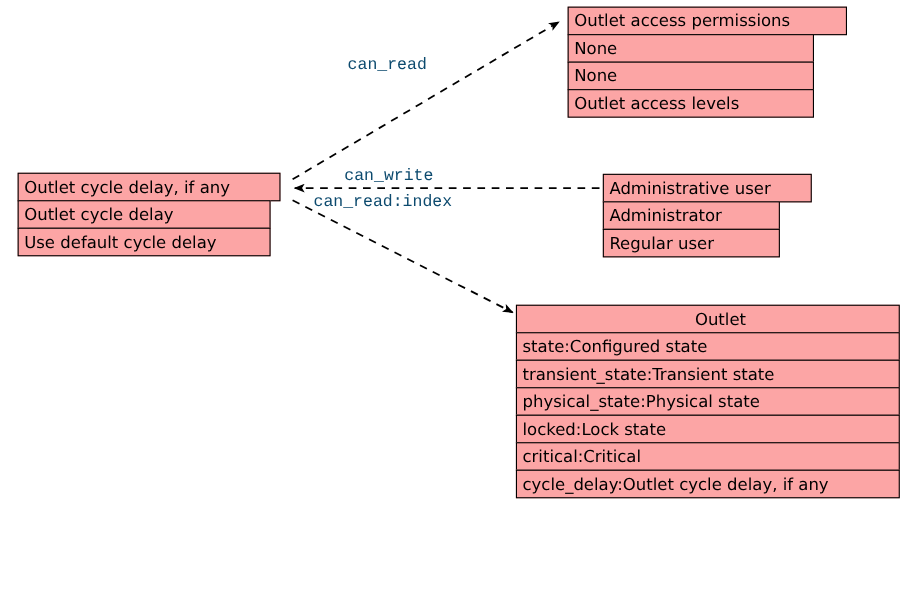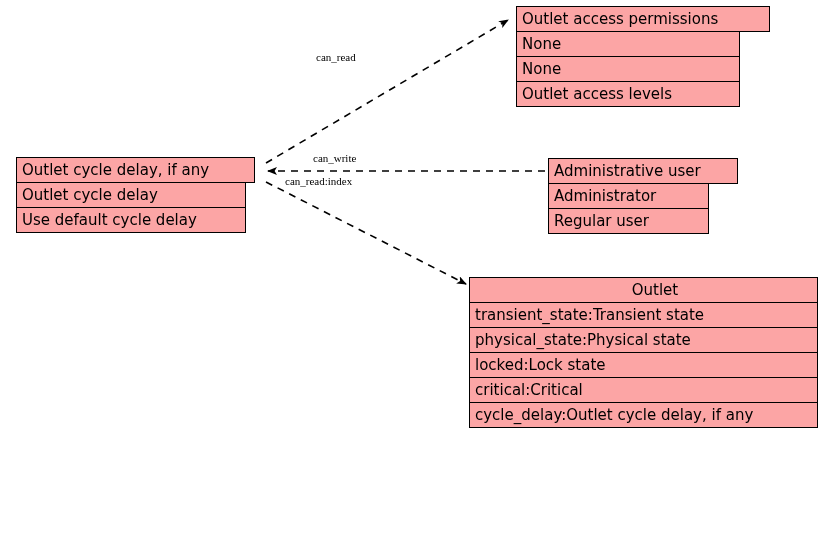--- a/index.html
+++ b/index.html
@@ -44,23 +44,23 @@
   #edges {
     position: absolute;
     left: 0;
     top: 0;
     width: 833px;
     height: 539px;
     pointer-events: none;
   }
   .edge-label {
     position: absolute;
-    font-family: Liberation Serif, serif;
-    font-size: 11px;
-    color: #000000;
+    font-family: Liberation Mono, monospace;
+    font-size: 15px;
+    color: #0c4a6e;
     white-space: nowrap;
     line-height: 1;
   }
 </style>
 </head>
 <body>
 
 <div id="canvas">
 
   <svg id="edges" viewBox="0 0 833 539" width="833" height="539">
@@ -106,20 +106,21 @@
   </div>
 
   <div class="node" style="left:548px; top:158px; width:190px;">
     <div class="row" style="width:190px;">Administrative user</div>
     <div class="row" style="width:161px;">Administrator</div>
     <div class="row" style="width:161px;">Regular user</div>
   </div>
 
   <div class="node" style="left:469px; top:277px; width:349px;">
     <div class="row center" style="width:349px;">Outlet</div>
+    <div class="row" style="width:349px;">state:Configured state</div>
     <div class="row" style="width:349px;">transient_state:Transient state</div>
     <div class="row" style="width:349px;">physical_state:Physical state</div>
     <div class="row" style="width:349px;">locked:Lock state</div>
     <div class="row" style="width:349px;">critical:Critical</div>
     <div class="row" style="width:349px;">cycle_delay:Outlet cycle delay, if any</div>
   </div>
 
 </div>
 
 </body></html>

